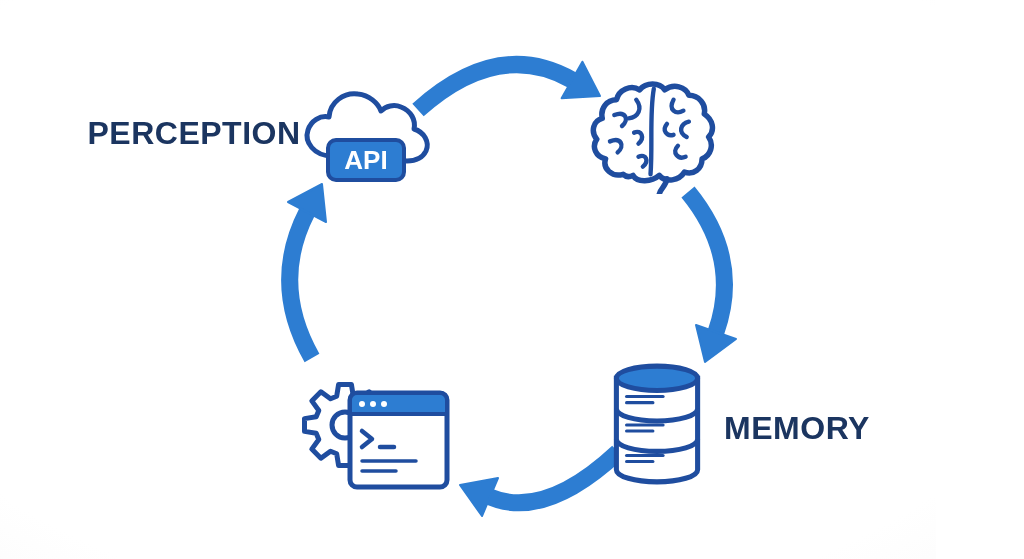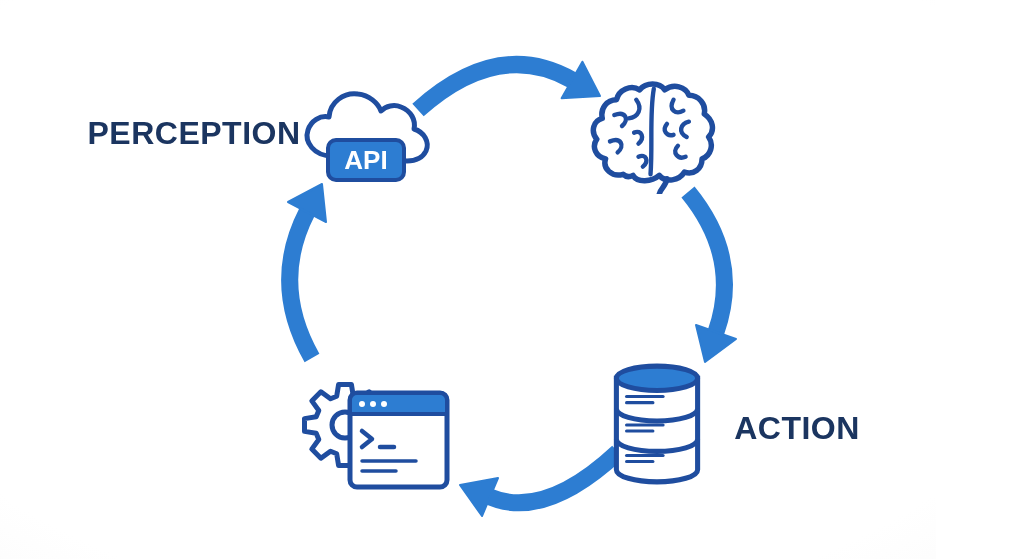--- a/index.html
+++ b/index.html
@@ -112,15 +112,15 @@
         <line x1="92" y1="95" x2="106" y2="95"></line>
       </g>
       <g stroke="#1f4d9f" stroke-width="3.5" stroke-linecap="round">
         <line x1="74" y1="109" x2="128" y2="109"></line>
         <line x1="74" y1="119" x2="108" y2="119"></line>
       </g>
     </g>
   </svg>
 
   <div class="node-label" style="left:194px;top:133px;">PERCEPTION</div>
-  <div class="node-label" style="left:797px;top:428px;">ACTION</div>
+  <div class="node-label" style="left:797px;top:428px;">MEMORY</div>
 
 </div>
 
 </body></html>

